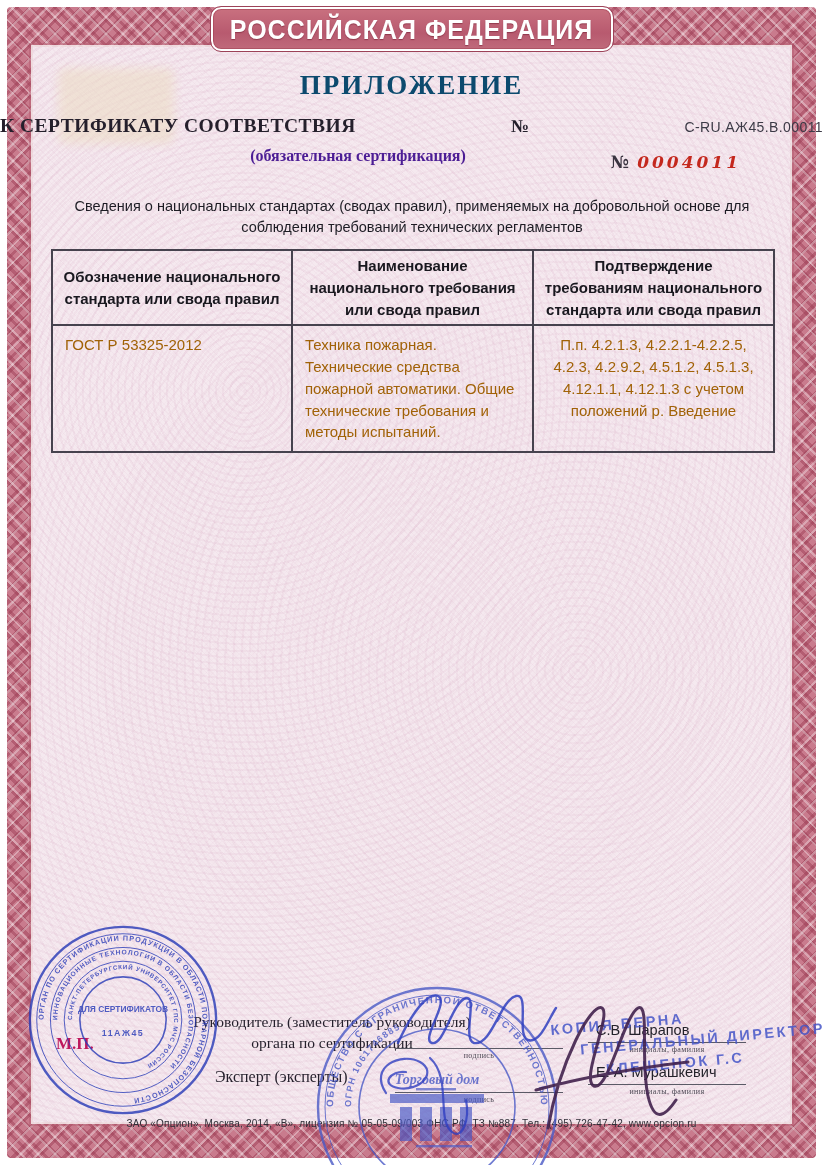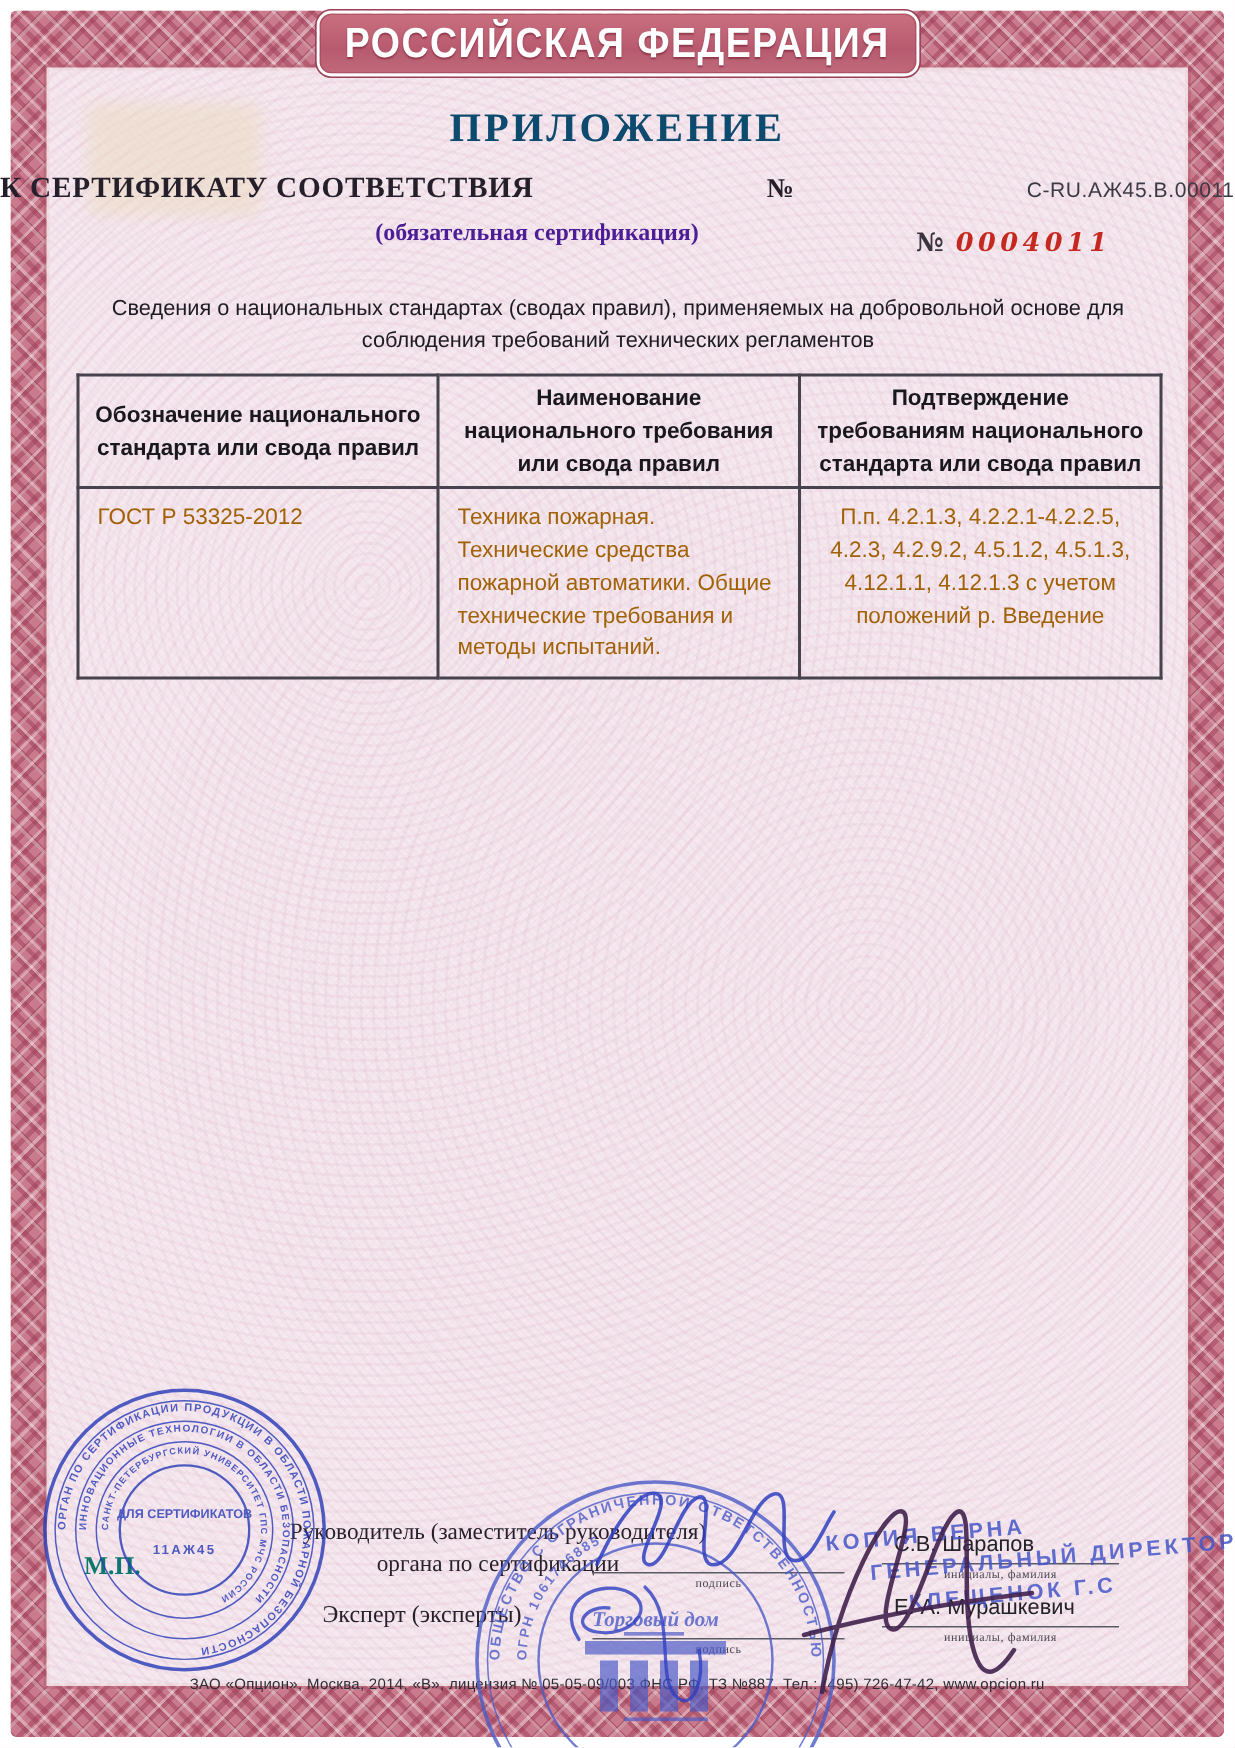--- a/index.html
+++ b/index.html
@@ -62,21 +62,21 @@
   table.standards th{height:62px;padding:4px 10px;font-size:15px;font-weight:bold;
     text-align:center;vertical-align:middle;line-height:1.45;color:#19181f;}
   table.standards td{height:108px;font-size:15px;line-height:1.45;color:#a16207;
     padding:8px 12px;vertical-align:top;}
   td.cell-designation{vertical-align:middle;padding-left:14px;}
   td.cell-confirmation{padding-top:14px;text-align:center;}
   
   .role-head{position:absolute;top:1012px;left:186px;width:292px;text-align:center;z-index:10;
     font-family:"Liberation Serif",serif;font-size:15.5px;line-height:1.35;color:#241f2b;}
   .mp{position:absolute;top:1034px;left:56px;z-index:10;
-    font-family:"Liberation Serif",serif;font-size:17px;font-weight:bold;color:#0f766e;}
+    font-family:"Liberation Serif",serif;font-size:17px;font-weight:bold;color:#be185d;}
   .role-expert{position:absolute;top:1068px;left:215px;z-index:10;
     font-family:"Liberation Serif",serif;font-size:16px;color:#241f2b;}
   .sig-line{position:absolute;border-bottom:1px solid #5a5a66;z-index:10;}
   .sig-line.l1{top:1028px;left:395px;width:168px;height:20px;}
   .sig-line.l2{top:1072px;left:395px;width:168px;height:20px;}
   .name-line{position:absolute;border-bottom:1px solid #5a5a66;z-index:10;}
   .name-line.n1{top:1022px;left:588px;width:158px;height:20px;}
   .name-line.n2{top:1064px;left:588px;width:158px;height:20px;}
   .caption{position:absolute;text-align:center;font-family:"Liberation Serif",serif;
     font-size:8px;color:#4c4854;letter-spacing:.4px;z-index:10;}

